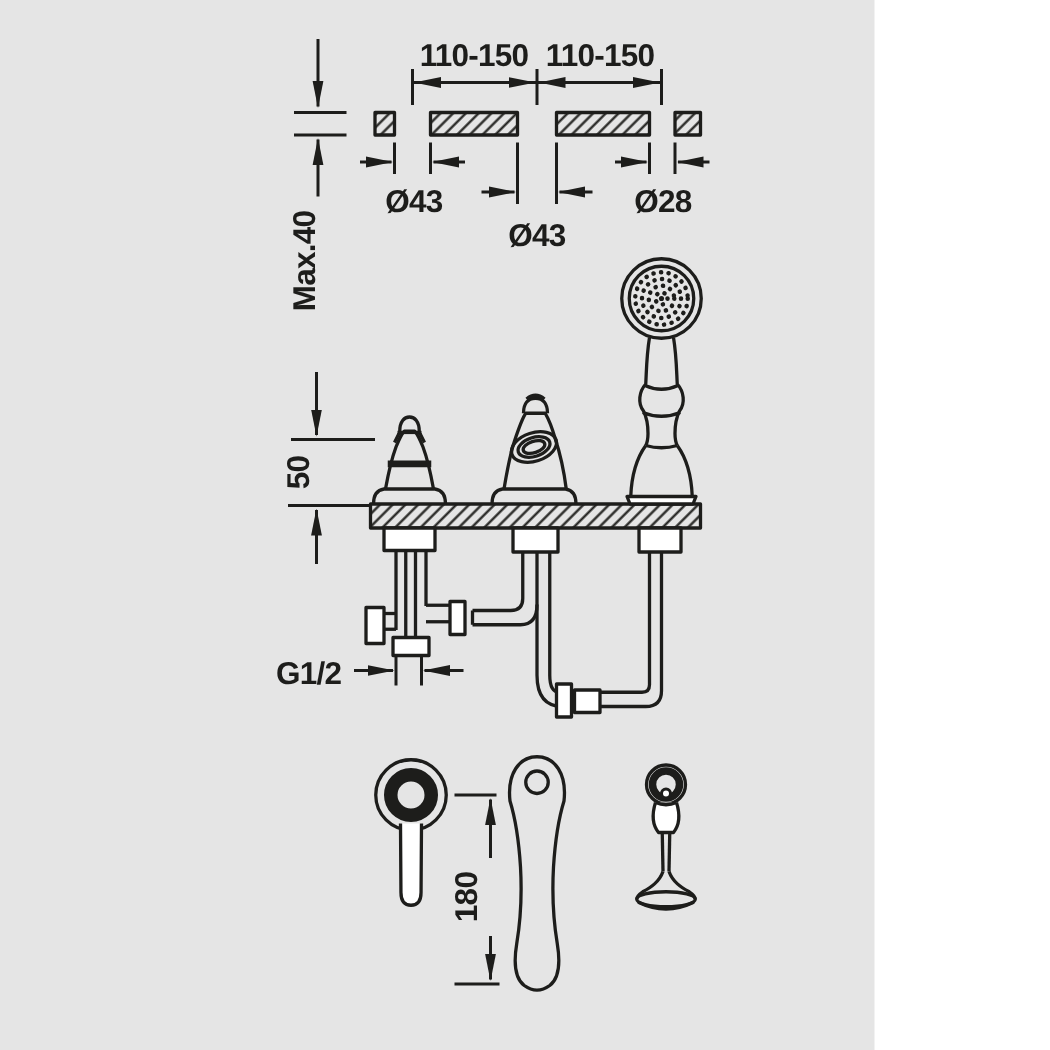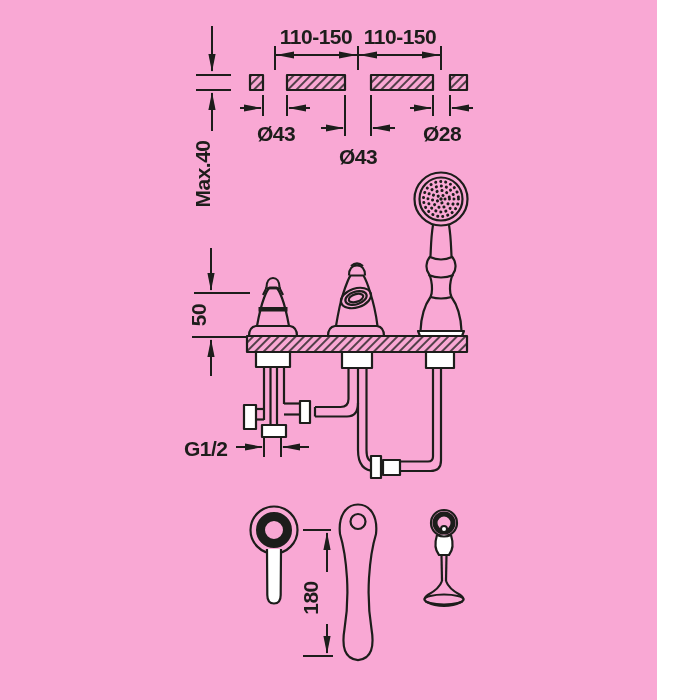--- a/index.html
+++ b/index.html
@@ -1,16 +1,16 @@
 <!DOCTYPE html>
 <html><head>
 <meta charset="utf-8">
 <style>
   html,body{margin:0;padding:0;background:#ffffff;}
-  .canvas{position:relative;width:657px;height:700px;background:#f9a8d4;overflow:hidden;}
+  .canvas{position:relative;width:583px;height:700px;background:#e5e5e5;overflow:hidden;}
   svg{display:block;}
   svg text{font-family:"Liberation Sans","DejaVu Sans",sans-serif;font-weight:bold;fill:#1d1d1b;letter-spacing:-0.5px;}
   .t{font-size:21px;}
   .ln{stroke:#1d1d1b;stroke-width:2.2;fill:none;stroke-linejoin:round;}
   .lnf{stroke:#1d1d1b;stroke-width:2.2;fill:#ffffff;stroke-linejoin:round;}
   .dim{stroke:#1d1d1b;stroke-width:2;fill:none;}
   .hatch{fill:url(#hatch);}
   .dots{stroke:#1d1d1b;stroke-width:3;fill:none;stroke-linecap:round;stroke-dasharray:0.1 5;}
 </style>
 </head>

